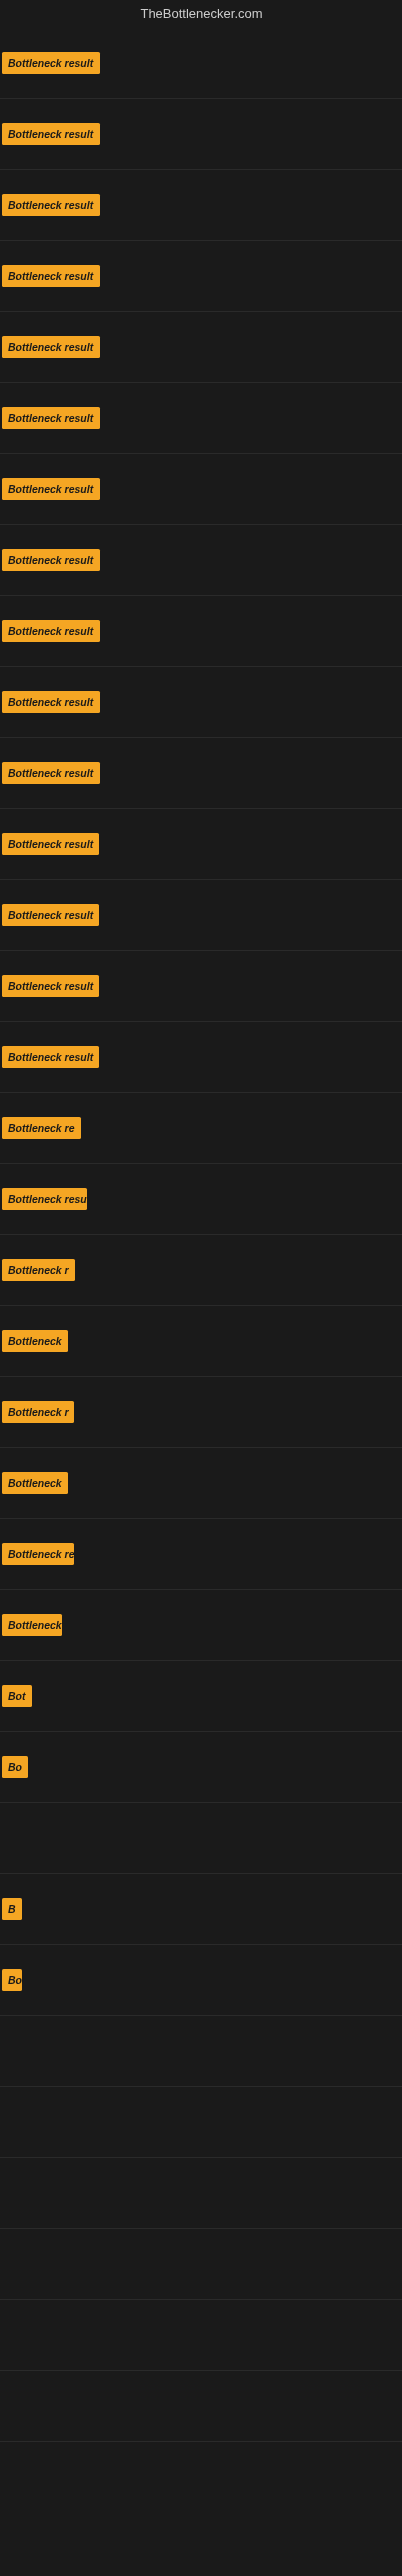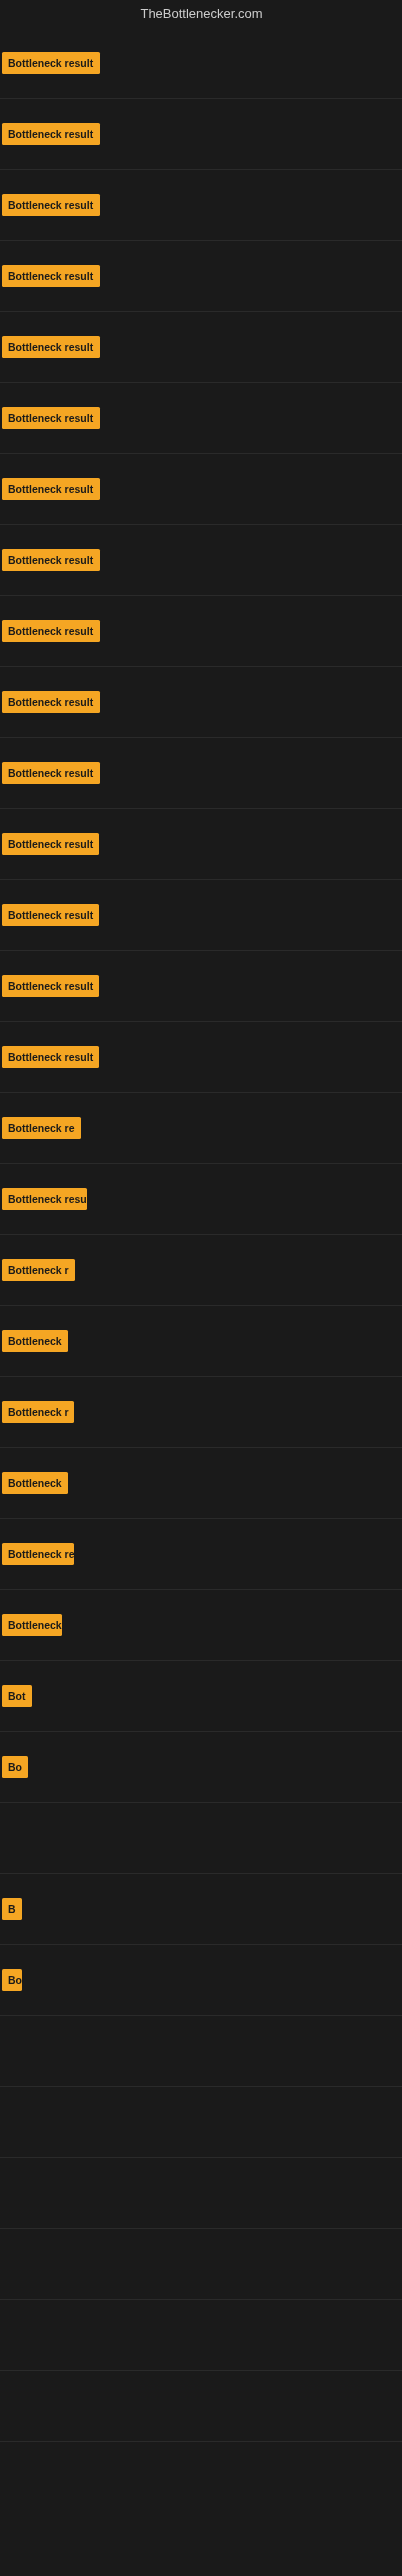--- a/index.html
+++ b/index.html
@@ -49,20 +49,21 @@
     .w-large { max-width: 97px; }
     .w-medium { max-width: 85px; }
     .w-small { max-width: 72px; }
     .w-xsmall { max-width: 60px; }
     .w-tiny { max-width: 48px; }
     .w-micro { max-width: 28px; }
     .w-nano { max-width: 20px; }
 
     .row-separator {
       border-bottom: 0.8px solid #2a2a2a;
+      font-style: italic;
     }
   </style>
 </head>
 <body>
 
 <div class="site-title">TheBottlenecker.com</div>
 
 <div id="rows-container">
     <div class="bottleneck-row row-separator">
       <span class="bottleneck-badge w-full">Bottleneck result</span>

